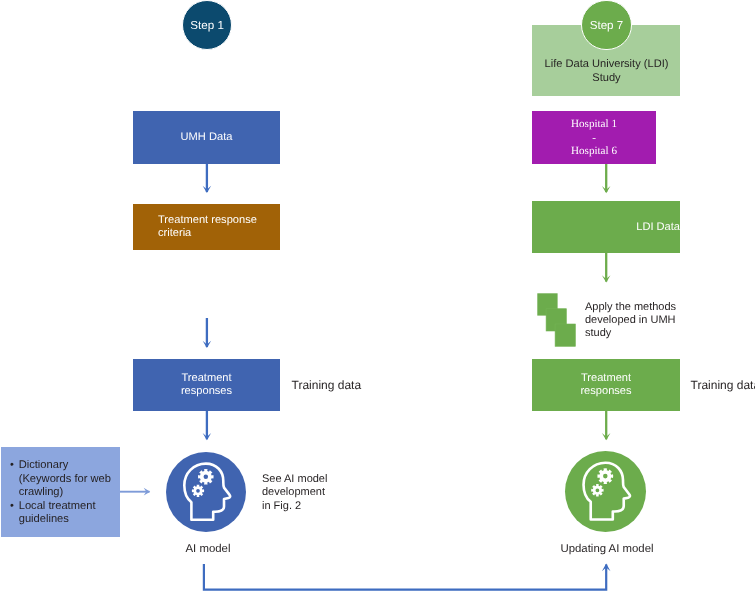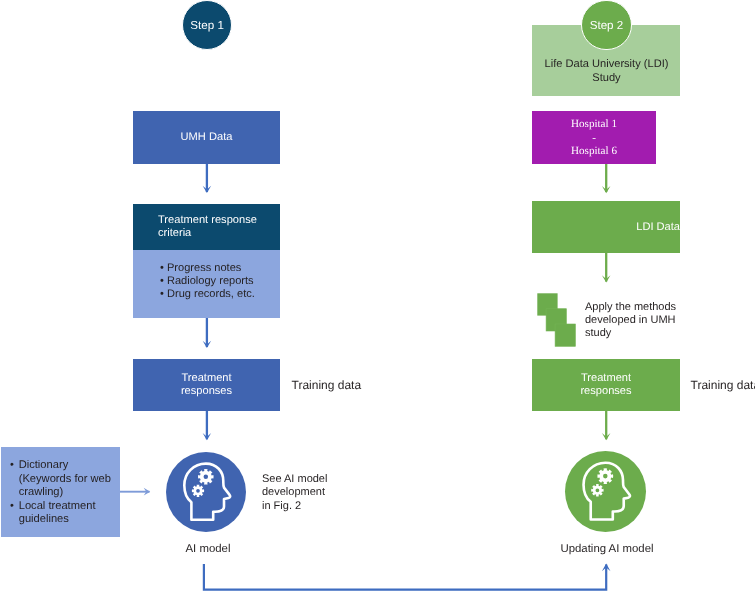--- a/index.html
+++ b/index.html
@@ -65,32 +65,25 @@
 
 
   <div class="badge" style="left:181.8px;top:-0.2px;width:50.6px;height:50.6px;background:#0c4a6e;">
     <span>Step 1</span>
   </div>
 
   <div class="box ctr" style="left:133px;top:111px;width:147px;height:53.2px;background:#4064b0;">
     <div class="wtxt t12">UMH Data</div>
   </div>
 
-  <div class="box" style="left:133px;top:204px;width:147px;height:46px;background:#0c4a6e;">
+  <div class="box" style="left:133px;top:204px;width:147px;height:46px;background:#a16207;">
     <div class="wtxt t12" style="position:absolute;left:25px;top:9.5px;text-align:left;">Treatment response
 criteria</div>
   </div>
 
-  <div class="box" style="left:133px;top:250px;width:147px;height:68px;background:#8ca6de;">
-    <ul style="margin:0;padding:0;list-style:none;position:absolute;left:27px;top:12px;">
-      <li class="dtxt" style="font-size:11.05px;line-height:12.9px;"><span style="display:inline-block;width:7px;">•</span><span>Progress notes</span></li>
-      <li class="dtxt" style="font-size:11.05px;line-height:12.9px;"><span style="display:inline-block;width:7px;">•</span><span>Radiology reports</span></li>
-      <li class="dtxt" style="font-size:11.05px;line-height:12.9px;"><span style="display:inline-block;width:7px;">•</span><span>Drug records, etc.</span></li>
-    </ul>
-  </div>
 
   <div class="box ctr" style="left:133px;top:358.5px;width:147px;height:52.2px;background:#4064b0;">
     <div class="wtxt t12" style="margin-top:1.2px;">Treatment
 responses</div>
   </div>
 
   <div class="trainlbl" style="left:291.5px;top:377.8px;">Training data</div>
 
   <div class="box" style="left:166px;top:452px;width:80px;height:80px;border-radius:50%;background:#4064b0;">
     <svg width="80" height="80" viewBox="0 0 80 80">
@@ -123,21 +116,21 @@
         </li>
     </ul>
   </div>
 
   <div class="box ctr" style="left:532px;top:25px;width:148px;height:71.2px;background:#a7ce9b;">
     <div class="dtxt t12" style="padding-top:22px;margin-left:1px;">Life Data University (LDI)
 Study</div>
   </div>
 
   <div class="badge" style="left:581.2px;top:-0.2px;width:50.6px;height:50.6px;background:#6cac4c;">
-    <span>Step 2</span>
+    <span>Step 7</span>
   </div>
 
   <div class="box ctr" style="left:532px;top:111px;width:124px;height:53.2px;background:#a21caf;font-family:Liberation Serif, serif;">
     <div class="wtxt t12" style="margin-top:1.3px;">Hospital 1
 -
 Hospital 6</div>
   </div>
 
   <div class="box ctr" style="left:532px;top:201.2px;width:148px;height:52px;background:#6cac4c;justify-content:flex-end;">
     <div class="wtxt t12" style="margin-top:1.2px;">LDI Data</div>

